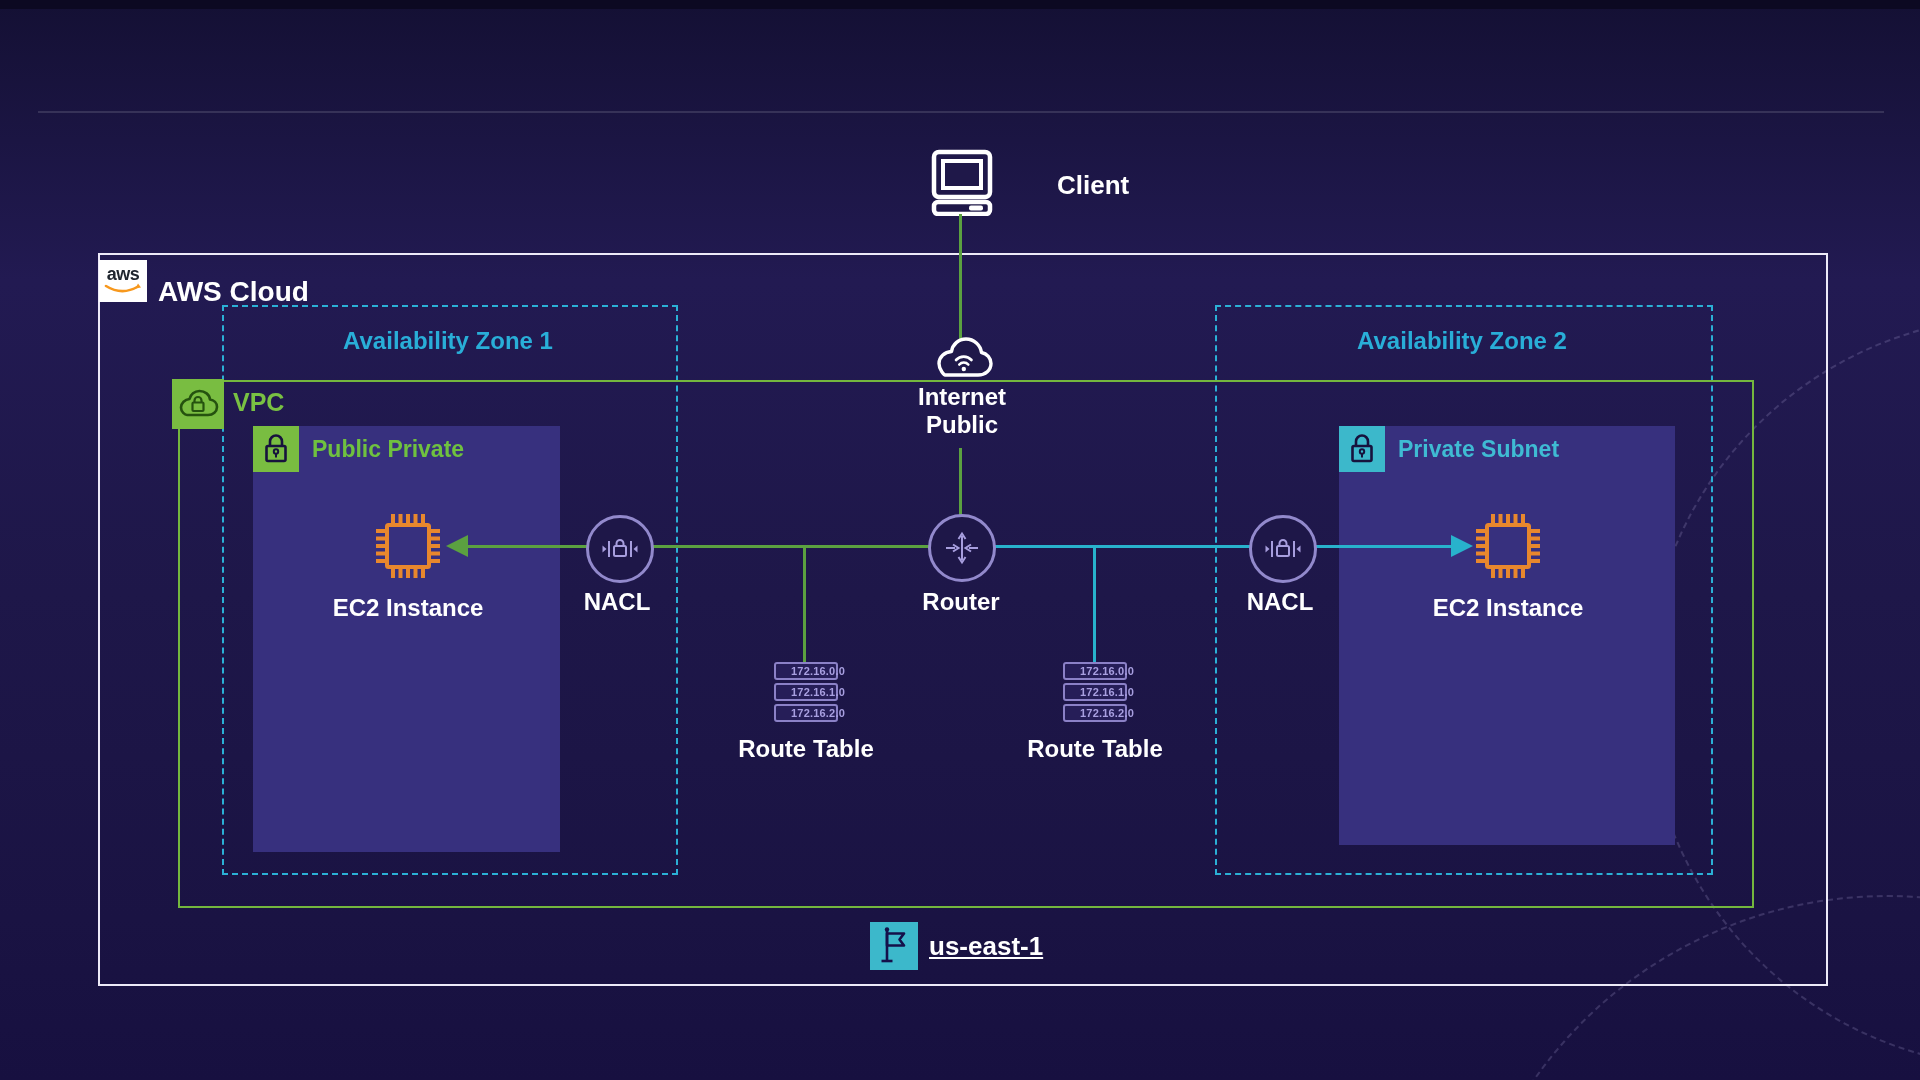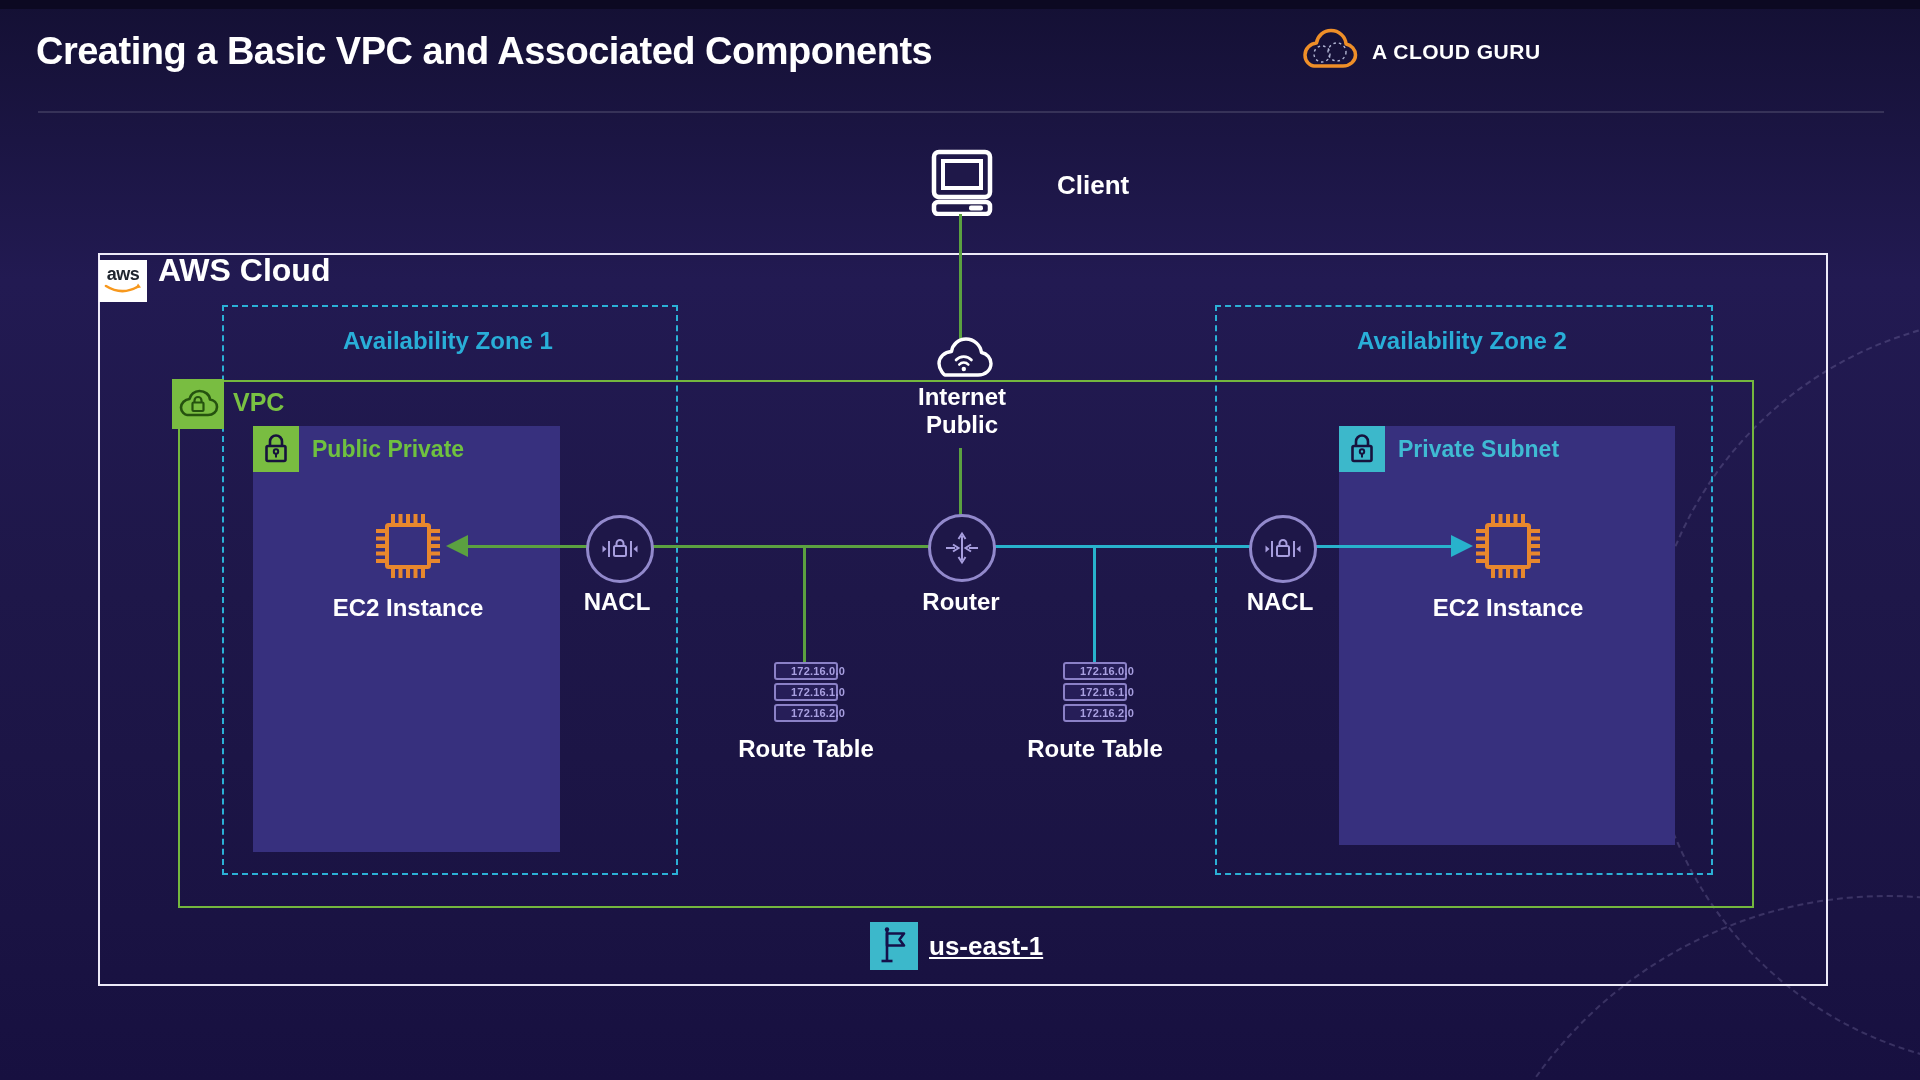--- a/index.html
+++ b/index.html
@@ -15,21 +15,21 @@
   .page-title{left:36px;top:30px;color:#ffffff;font-size:38px;font-weight:bold;letter-spacing:-0.5px;}
   .title-sep{left:38px;top:111px;width:1846px;height:2px;background:rgba(255,255,255,0.13);}
 
   .brand{left:1300px;top:24px;width:260px;height:56px;display:flex;align-items:center;}
   .brand-text{color:#ffffff;font-size:21px;font-weight:bold;letter-spacing:0.5px;margin-left:12px;white-space:nowrap;}
 
   
   .aws-cloud-box{left:98px;top:253px;width:1726px;height:729px;border:2px solid #edeaf8;}
   .aws-logo{left:99px;top:260px;width:48px;height:42px;background:#ffffff;display:flex;flex-direction:column;align-items:center;}
   .aws-logo-text{color:#20262f;font-size:18px;font-weight:bold;line-height:1;margin-top:5px;letter-spacing:-0.5px;}
-  .aws-cloud-label{left:158px;top:252px;color:#ffffff;font-size:32px;font-weight:bold;}
+  .aws-cloud-label{left:158px;top:276px;color:#ffffff;font-size:28px;font-weight:bold;}
 
   .az-box{border:2px dashed #2bb0d6;}
   .az1-box{left:222px;top:305px;width:452px;height:566px;}
   .az2-box{left:1215px;top:305px;width:494px;height:566px;}
   .az-label{color:#29aed8;font-size:24px;font-weight:bold;text-align:center;}
   .az1-label{left:222px;top:327px;width:452px;}
   .az2-label{left:1215px;top:327px;width:494px;}
 
   .vpc-box{left:178px;top:380px;width:1572px;height:524px;border:2px solid #74b73e;}
   .vpc-icon{left:172px;top:379px;width:52px;height:50px;background:#79bd41;display:flex;align-items:center;justify-content:center;}
@@ -69,33 +69,22 @@
 </style>
 </head>
 <body>
 
 <div class="canvas">
 
   <div class="abs deco-circle" style="left:1645px;top:315px;width:750px;height:750px;"></div>
   <div class="abs deco-circle" style="left:1455px;top:895px;width:860px;height:860px;"></div>
   <div class="abs top-strip"></div>
 
-  <div class="abs page-title">Creating a Basic VPC and Associated Components</div>
   <div class="abs title-sep"></div>
 
-  <div class="abs brand">
-    <span>
-      <svg width="60" height="48" viewBox="0 0 60 48">
-        <path d="M14 40 h29 c7 0 12.5-5 12.5-11 c0-5.5-4-10-9.5-11 C45.5 10.5 39 4.5 31 4.5 C23.5 4.5 17.5 10 16.5 17 C10.5 17.5 5 22.5 5 29 C5 35.5 10 40 14 40 Z" fill="none" stroke="#ef8f28" stroke-width="3.5" stroke-linejoin="round"></path>
-        <circle cx="22" cy="28" r="8" fill="none" stroke="rgba(205,210,238,0.85)" stroke-width="1.4" stroke-dasharray="2.5,3"></circle>
-        <circle cx="37" cy="26" r="9" fill="none" stroke="rgba(205,210,238,0.85)" stroke-width="1.4" stroke-dasharray="2.5,3"></circle>
-      </svg>
-    </span>
-    <span class="brand-text">A CLOUD GURU</span>
-  </div>
 
   <div class="abs" style="left:930px;top:149px;">
     <svg width="64" height="67" viewBox="0 0 64 67">
       <rect x="4" y="3" width="56" height="45" rx="5" fill="#1f1849" stroke="#ffffff" stroke-width="4.5"></rect>
       <rect x="13" y="12" width="38" height="27" fill="#1f1849" stroke="#ffffff" stroke-width="4"></rect>
       <rect x="4" y="53" width="56" height="12" rx="4" fill="#1f1849" stroke="#ffffff" stroke-width="4.5"></rect>
       <rect x="39" y="56.5" width="14" height="5" rx="2" fill="#ffffff"></rect>
     </svg>
   </div>
   <div class="abs client-label">Client</div>

